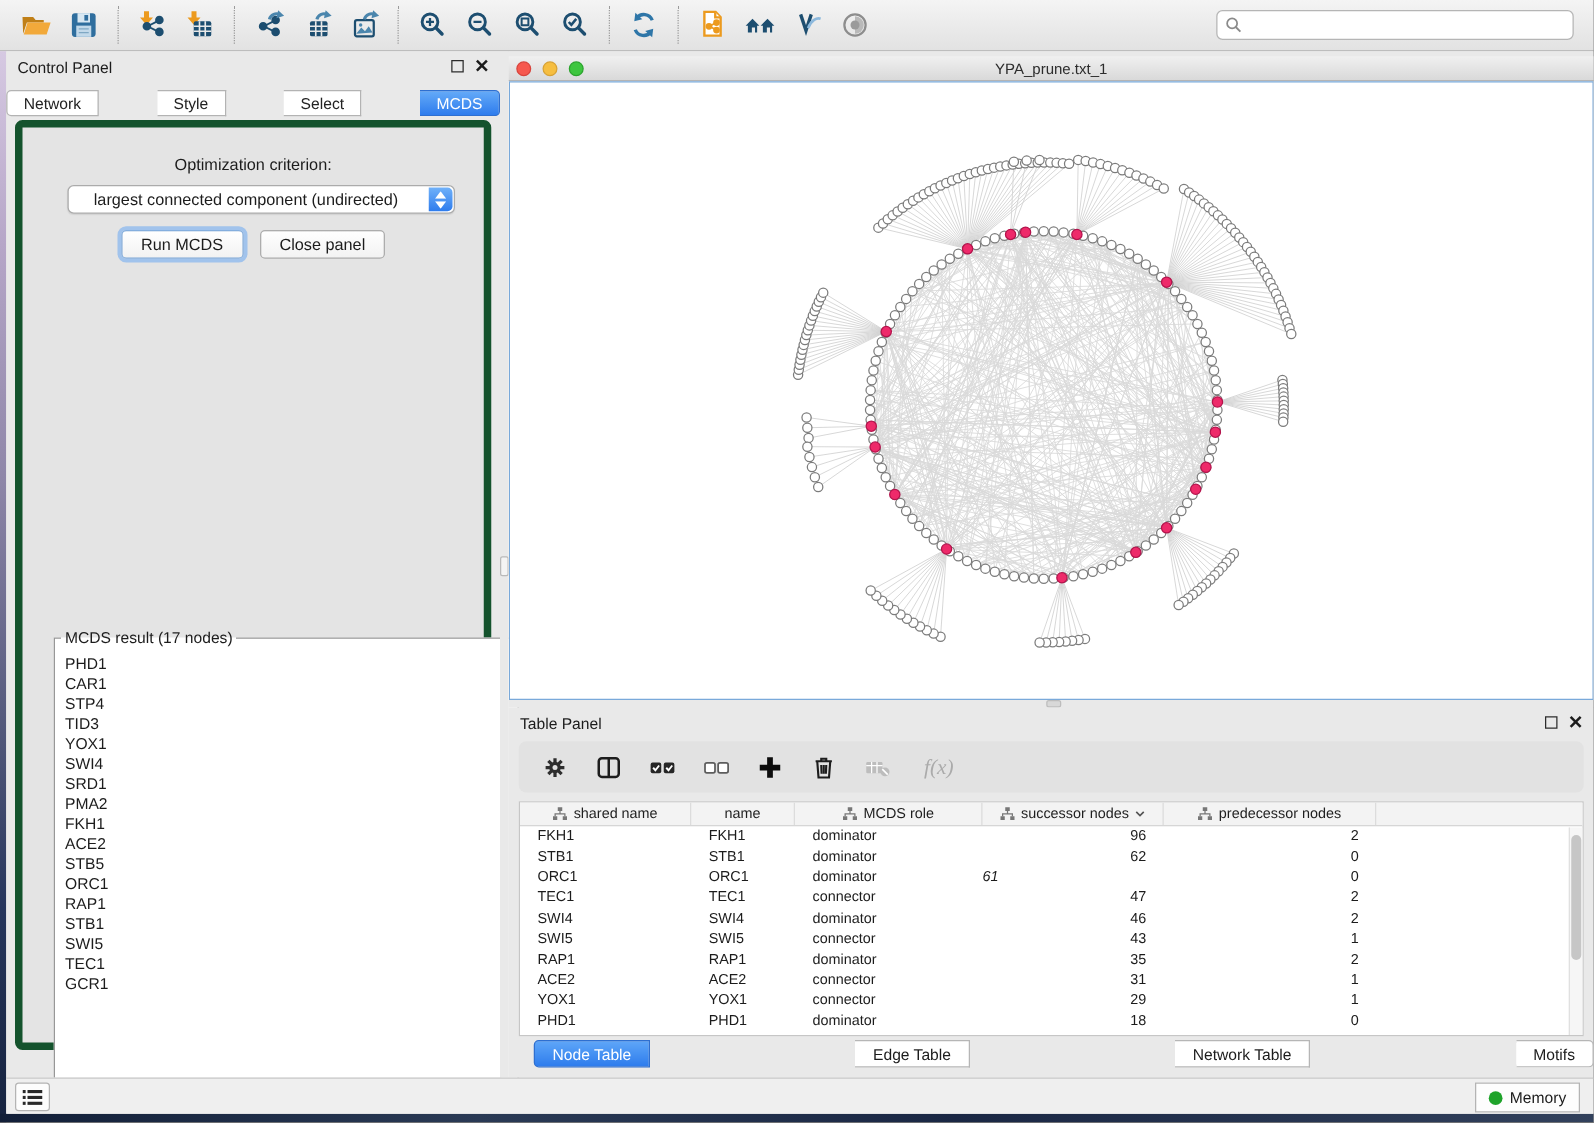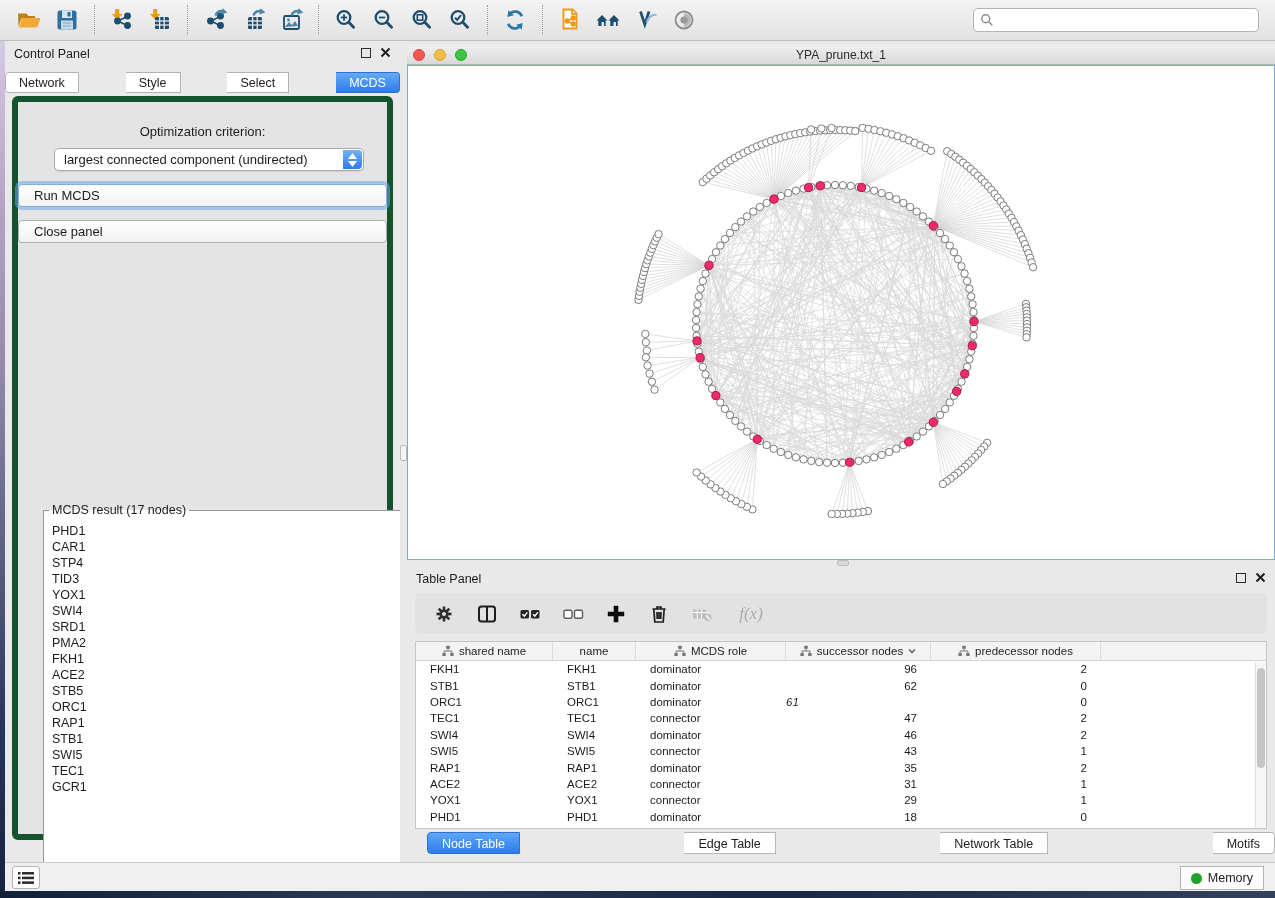--- a/index.html
+++ b/index.html
@@ -41,26 +41,26 @@
     border:1px solid #b3b3b3;border-left:none;color:#222;}
   .seg-tab:first-child{border-left:1px solid #b3b3b3;border-radius:4px 0 0 4px;}
   .seg-tab:last-child{border-radius:0 4px 4px 0;}
   .seg-tab.sel{background:linear-gradient(180deg,#64aaf8,#2e7ced);color:#fff;border-color:#2e6fd0;}
 
   .ctrl-content{position:absolute;left:7px;top:55px;width:381px;height:744px;
     background:#e4e4e4;border:6px solid #14532d;border-radius:6px;}
   .opt-label{position:absolute;left:0;right:0;top:22px;text-align:center;font-size:13px;}
   .criterion{position:absolute;left:36px;top:46px;width:310px;height:23px;background:#fff;
     border:1px solid #ababab;border-radius:5px;font-size:13px;display:flex;align-items:center;
-    padding-left:9px;box-shadow:0 1px 1px rgba(0,0,0,.08);}
+    padding-left:20px;box-shadow:0 1px 1px rgba(0,0,0,.08);}
   .criterion .stepper{position:absolute;right:1px;top:1px;bottom:1px;width:19px;border-radius:0 4px 4px 0;
     background:linear-gradient(180deg,#70b1f9,#2e7ced);display:flex;flex-direction:column;
     align-items:center;justify-content:center;gap:2px;}
   .criterion .stepper svg{width:9px;height:6px;display:block;}
-  .btn-row{position:absolute;left:0;right:0;top:82px;display:flex;justify-content:center;gap:13px;flex-direction:column;}
+  .btn-row{position:absolute;left:0;right:0;top:82px;display:flex;justify-content:center;gap:13px;}
   .push-btn{height:23px;padding:0 15px;background:linear-gradient(180deg,#ffffff,#f2f2f2);
     border:1px solid #adadad;border-radius:4px;font-size:13px;display:flex;align-items:center;}
   .push-btn.focus{border:1px solid #84aede;box-shadow:0 0 0 3px rgba(106,168,243,.55);}
 
   fieldset.mcds{position:absolute;left:9px;top:385px;width:372px;height:370px;margin:16px;
     border:1px solid #979797;background:#fff;padding:2px 0 0 0;}
   fieldset.mcds legend{font-size:12.5px;margin-left:5px;padding:0 3px;}
   .mcds-list{position:absolute;left:1px;right:14px;top:4px;bottom:1px;overflow:hidden;
     font-size:12.5px;padding:2px 0 0 7px;}
   .mcds-item{height:16px;line-height:16px;}

